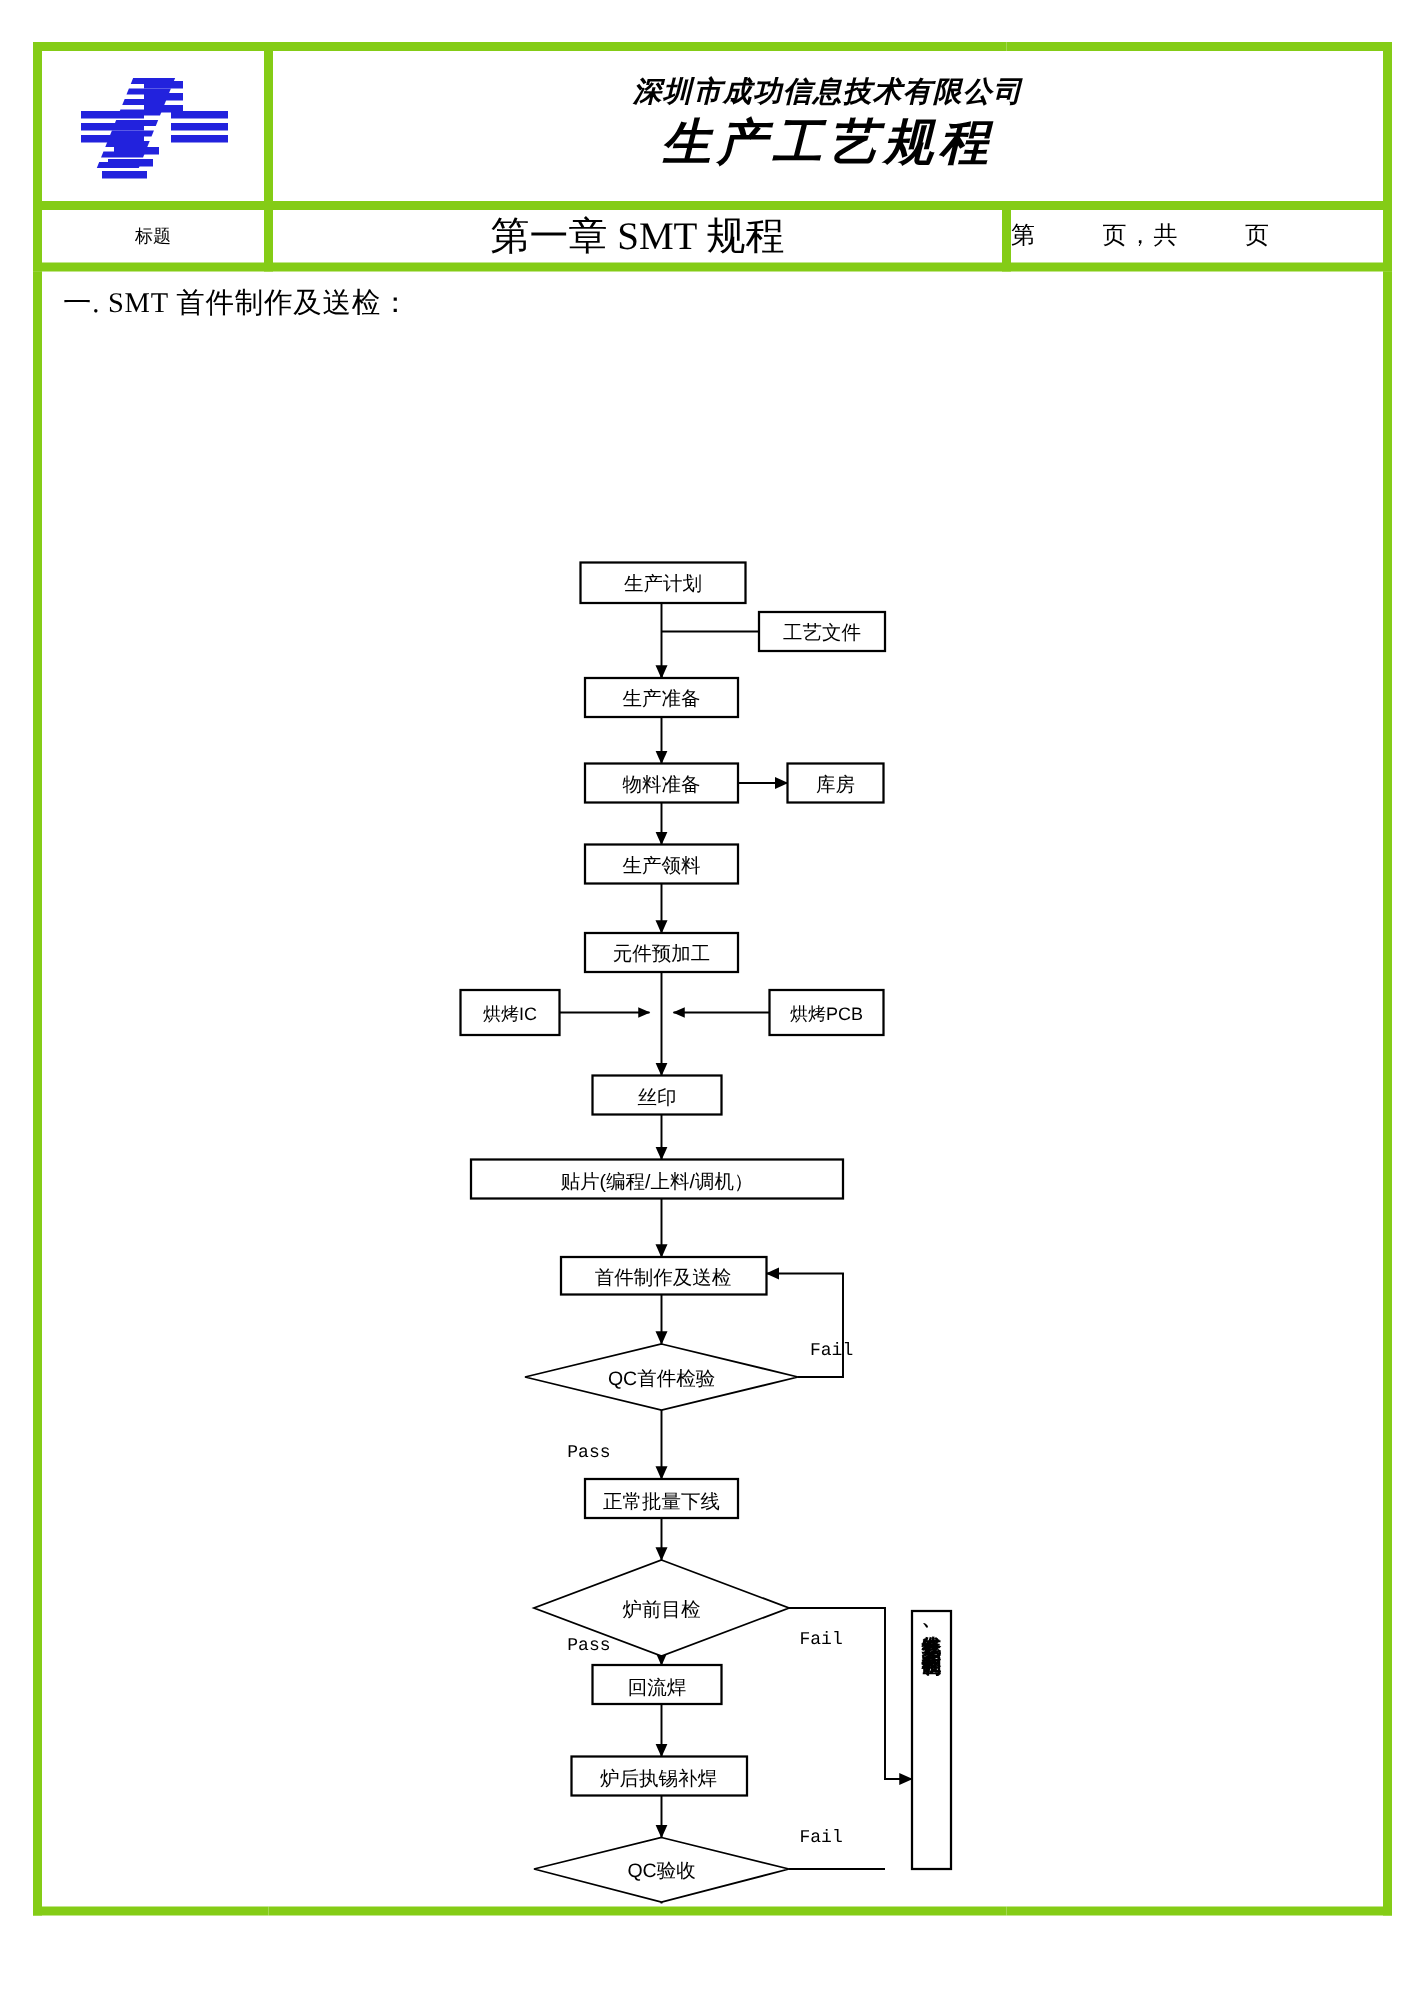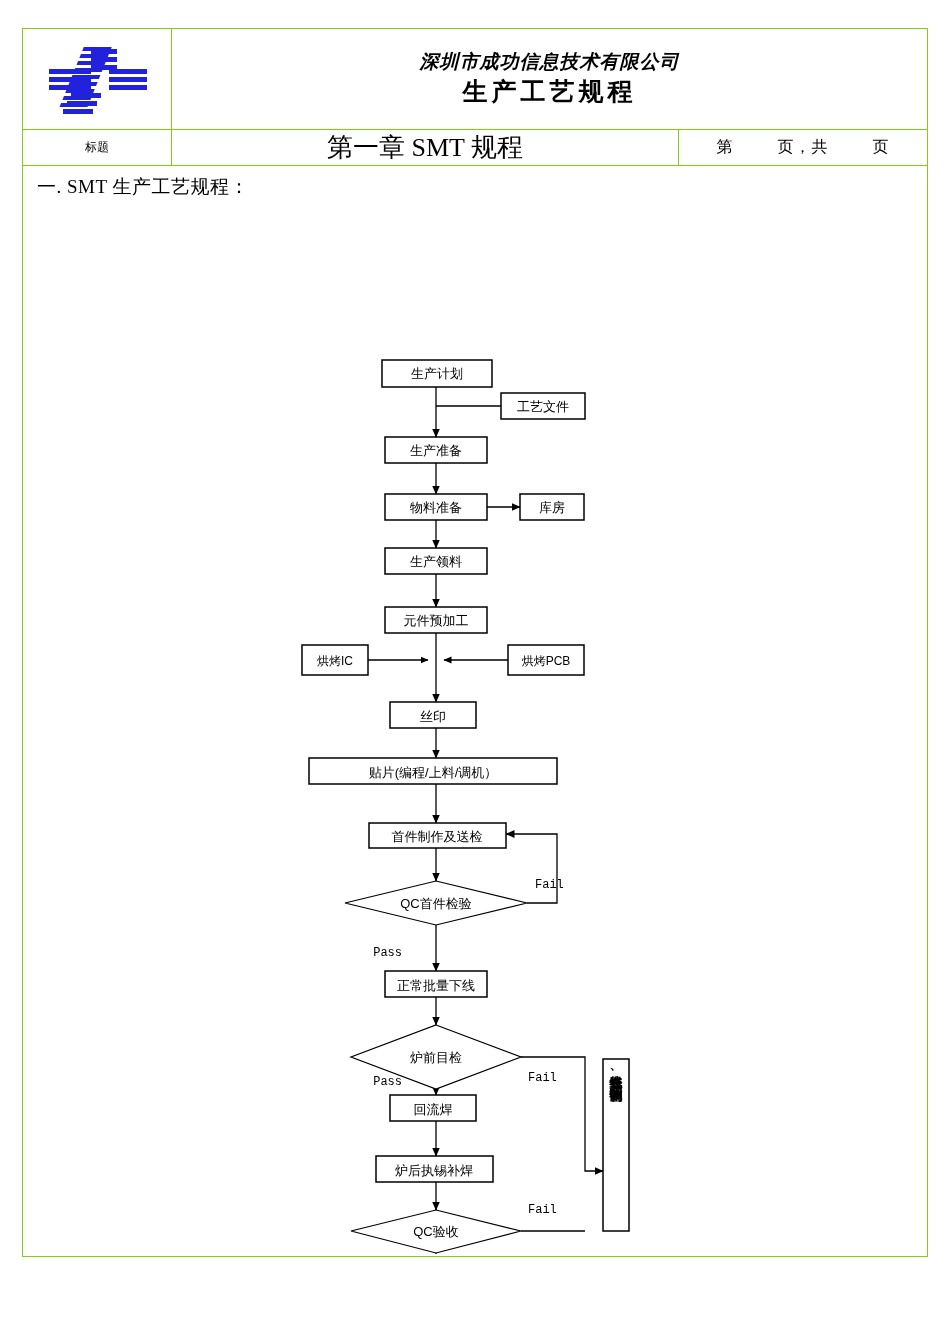--- a/index.html
+++ b/index.html
@@ -1,29 +1,29 @@
 <!DOCTYPE html>
 <html><head>
 <meta charset="utf-8">
 <style>
   html,body{margin:0;padding:0;background:#ffffff;}
   body{width:950px;height:1344px;font-family:"Liberation Serif",serif;color:#000;}
   .page{position:relative;width:950px;height:1344px;background:#fff;}
   .doc-table{position:absolute;left:22px;top:28px;width:906px;border:1px solid #a8a8a8;border-collapse:collapse;background:#fff;}
-  .doc-table td{border:1px solid #84cc16;padding:0;vertical-align:middle;}
+  .doc-table td{border:6px solid #84cc16;padding:0;vertical-align:middle;}
 
   .logo-cell{width:148px;height:100px;text-align:center;}
   .logo-wrap{display:flex;align-items:center;justify-content:center;height:100px;}
   .title-cell{text-align:center;padding:6px 0 10px 0;}
   .co-name{font-family:"Liberation Serif",serif;font-weight:bold;font-style:italic;font-size:19px;letter-spacing:1px;line-height:1.25;}
-  .doc-name{font-family:"Liberation Serif",serif;font-weight:bold;font-size:25px;letter-spacing:4px;line-height:1.3;margin-top:2px;}
+  .doc-name{font-family:"Liberation Serif",serif;font-weight:bold;font-style:italic;font-size:33px;letter-spacing:4px;line-height:1.3;margin-top:2px;}
 
   .label-cell{width:148px;text-align:center;font-size:12px;line-height:1.35;padding:9px 0;}
   .chapter-cell{text-align:center;font-size:26px;padding:12px 0;}
-  .page-cell{width:248px;text-align:center;font-size:16px;letter-spacing:1px;padding:12px 0;}
+  .page-cell{width:248px;font-size:16px;letter-spacing:1px;padding:12px 0;}
 
   .body-cell{height:1090px;vertical-align:top;position:relative;}
   .section-heading{position:absolute;left:14px;top:8px;font-size:19px;letter-spacing:0.5px;white-space:nowrap;}
   .flow{position:absolute;left:0;top:0;}
   svg text{font-family:"Liberation Sans",sans-serif;}
   .nodetext{font-size:13px;}
   .nodetext-sm{font-size:12px;}
   .edgelabel{font-family:"Liberation Mono",monospace;font-size:12px;}
   .vtext{font-size:13px;font-weight:bold;}
 </style>
@@ -79,21 +79,21 @@
       <td class="page-cell">
         <span>第</span>
         <span style="display:inline-block;width:34px"></span>
         <span>页，共</span>
         <span style="display:inline-block;width:34px"></span>
         <span>页</span>
       </td>
     </tr>
     <tr>
       <td class="body-cell" colspan="3">
-        <div class="section-heading">一. SMT 生产工艺规程：</div>
+        <div class="section-heading">一. SMT 首件制作及送检：</div>
 
         <svg class="flow" width="904" height="1088" viewBox="0 0 904 1088">
           <defs>
             <marker id="ar" markerWidth="10" markerHeight="10" refX="8.5" refY="4" orient="auto" markerUnits="userSpaceOnUse">
               <path d="M0,0 L9,4 L0,8 z" fill="#000"></path>
             </marker>
             <marker id="arS" markerWidth="9" markerHeight="9" refX="7.5" refY="3.5" orient="auto" markerUnits="userSpaceOnUse">
               <path d="M0,0 L8,3.5 L0,7 z" fill="#000"></path>
             </marker>
             <marker id="arStart" markerWidth="9" markerHeight="9" refX="0.5" refY="3.5" orient="auto-start-reverse" markerUnits="userSpaceOnUse">

